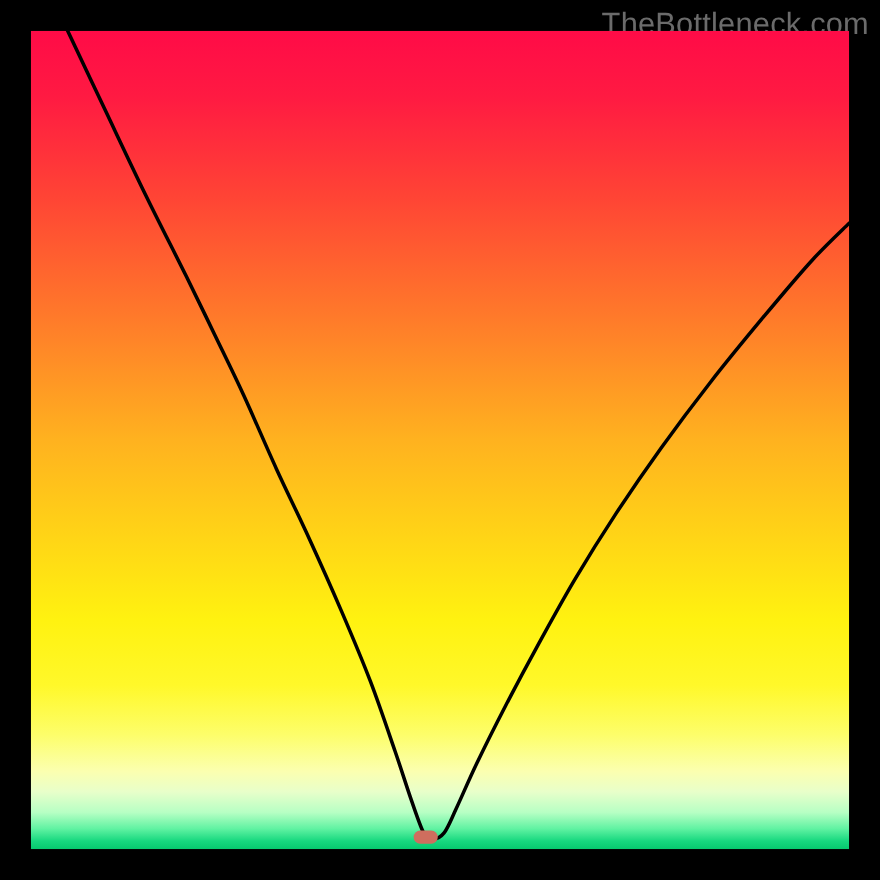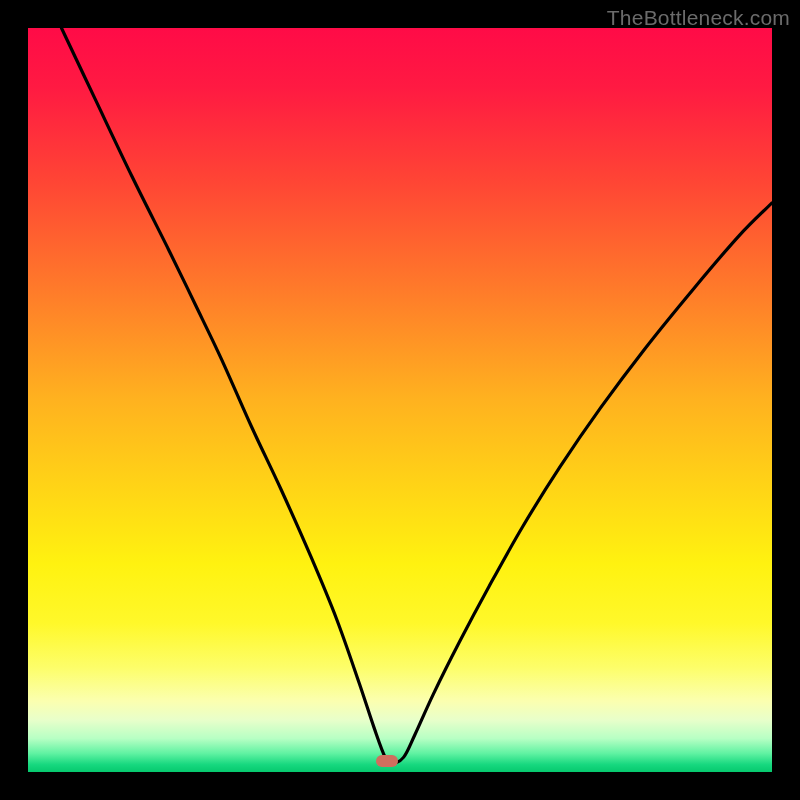--- a/index.html
+++ b/index.html
@@ -30,21 +30,21 @@
   }
   .curve-svg {
     position: absolute;
     inset: 0;
   }
   .watermark {
     position: absolute;
     top: 6px;
     right: 10px;
     color: #6b6b6b;
-    font-size: 21px;
+    font-size: 28px;
     font-weight: 500;
     letter-spacing: 0.2px;
     user-select: none;
   }
   .marker {
     position: absolute;
     width: 22px;
     height: 12px;
     border-radius: 6px;
     transform: translate(-50%, -50%);

